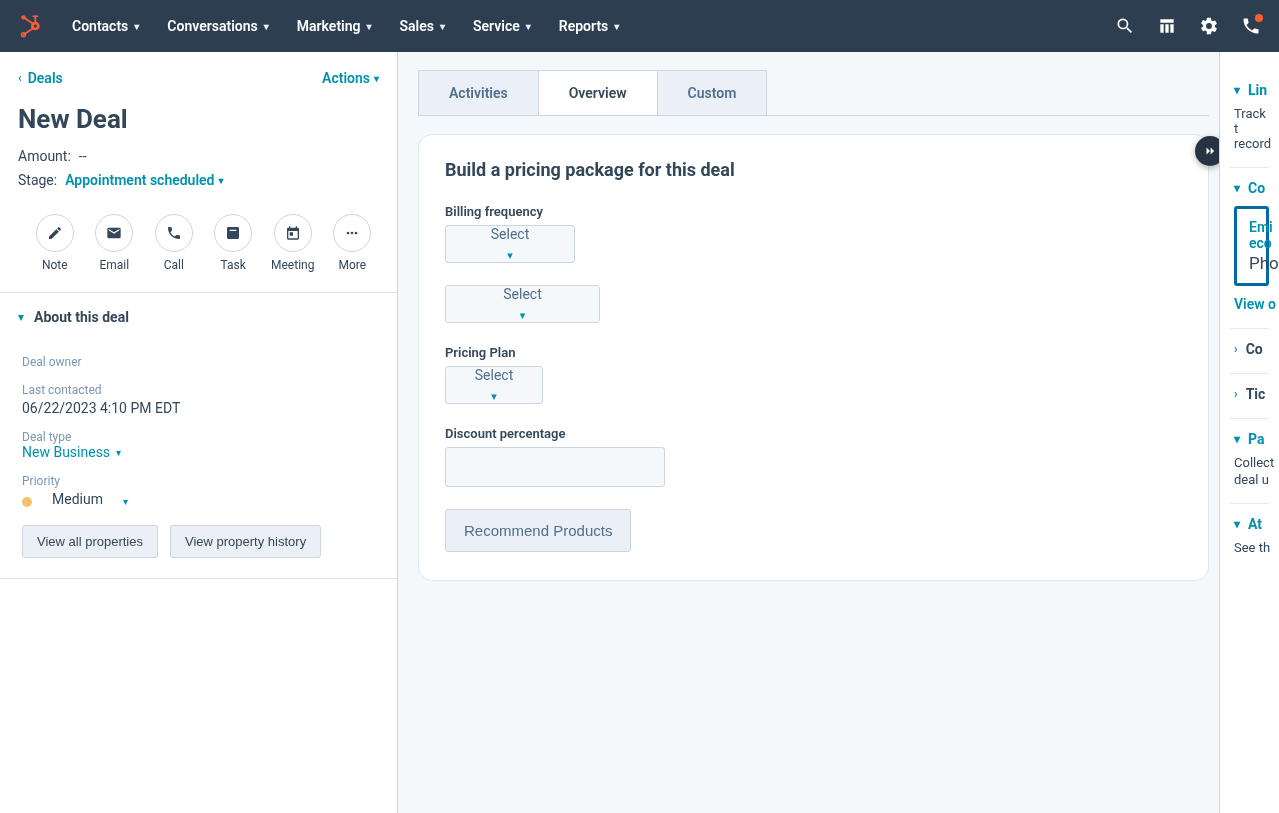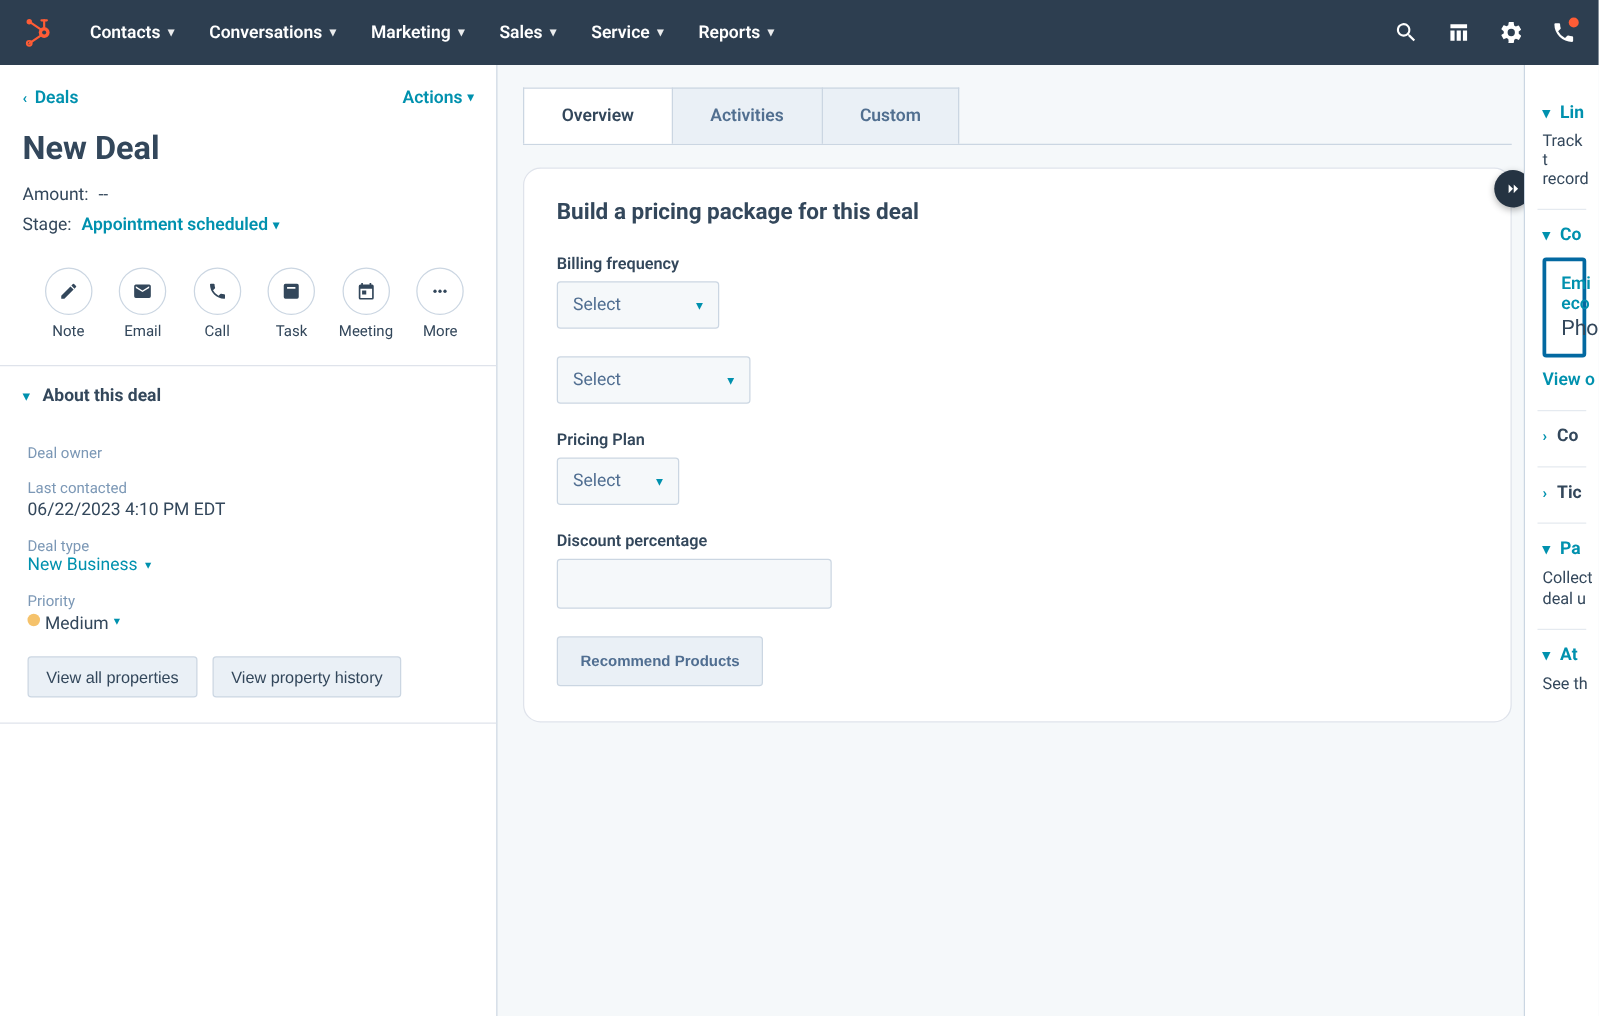--- a/index.html
+++ b/index.html
@@ -33,40 +33,40 @@
   .action-circle svg { width:16px; height:16px; fill:#33475b; }
   .action-label { font-size:12px; color:#33475b; }
   .section-divider { border-top:1px solid #dfe3eb; }
   .section-head { display:flex; align-items:center; gap:10px; padding:16px 18px 10px 18px; cursor:pointer; }
   .section-head .caret { color:#0091ae; font-size:12px; }
   .section-head .sh-title { font-weight:700; color:#33475b; }
   .section-body { padding:6px 22px 20px 22px; }
   .field-label { font-size:12px; color:#7c98b6; margin-top:14px; }
   .field-value { color:#33475b; margin-top:3px; }
   .dd-value { color:#0091ae; display:flex; align-items:center; gap:6px; cursor:pointer; }
-  .priority-row { display:flex; align-items:flex-start; gap:4px; margin-top:3px; }
+  .priority-row { display:flex; align-items:flex-end; gap:20px; margin-top:3px; }
   .priority-dot { width:10px; height:10px; border-radius:50%; background:#f5c26b; }
   .btn-row { display:flex; gap:12px; margin-top:18px; }
   .btn-secondary { background:#eaf0f6; border:1px solid #cbd6e2; color:#33475b; padding:8px 14px; border-radius:3px; font-size:13px; cursor:pointer; }
   .centercol { flex:1; padding:18px 10px 18px 20px; overflow:auto; position:relative; }
   .tabs { display:flex; border-bottom:1px solid #cbd6e2; margin-bottom:18px; }
   .tab { padding:14px 30px; border:1px solid #cbd6e2; border-bottom:none; background:#eaf0f6; color:#516f90; cursor:pointer; font-weight:600; }
   .tab.active { background:#fff; color:#33475b; }
   .tab + .tab { border-left:none; }
   .card { background:#fff; border:1px solid #dfe3eb; border-radius:14px; padding:24px 26px 28px 26px; }
   .card-title { font-size:18px; font-weight:700; color:#33475b; margin-bottom:24px; }
   .form-label { font-size:13px; font-weight:600; color:#33475b; margin-bottom:6px; display:block; }
   .form-input { width:220px; height:40px; border:1px solid #cbd6e2; border-radius:3px; background:#f5f8fa; padding:0 10px; font-size:14px; color:#33475b; }
   .form-group { margin-bottom:22px; }
-  .select-box { height:38px; border:1px solid #cbd6e2; border-radius:3px; background:#f5f8fa; display:flex; align-items:center; justify-content:space-between; padding:0 12px; cursor:pointer; color:#506e91; }
+  .select-box { height:38px; border:1px solid #cbd6e2; border-radius:3px; background:#f5f8fa; display:flex; align-items:center; justify-content:space-between; padding:0 12px; cursor:pointer; color:#506e91;flex-direction:column; }
   .select-box .sel-caret { color:#0091ae; font-size:11px; }
   .sel-small { width:130px; }
   .sel-med { width:155px; }
   .sel-small2 { width:98px; }
-  .recommend-btn { background:#eaf0f6; border:1px solid #cbd6e2; color:#506e91; padding:12px 18px; border-radius:3px; font-size:12px; cursor:pointer; font-weight:700; }
+  .recommend-btn { background:#eaf0f6; border:1px solid #cbd6e2; color:#506e91; padding:12px 18px; border-radius:3px; font-size:15px; cursor:pointer; font-weight:400; }
   .expand-fab { position:absolute; top:84px; right:-6px; width:30px; height:30px; border-radius:50%; background:#253342; color:#fff; display:flex; align-items:center; justify-content:center; cursor:pointer; box-shadow:0 2px 6px rgba(0,0,0,.3); }
   .expand-fab svg { width:14px; height:14px; fill:#fff; }
   .rightcol { width:60px; background:#fff; border-left:1px solid #cbd6e2; padding:18px 10px; overflow:hidden; }
   .rc-section { border-bottom:1px solid #e5eaf0; padding:12px 0 16px 4px; }
   .rc-head { display:flex; align-items:center; gap:8px; color:#0091ae; font-weight:700; cursor:pointer; }
   .rc-head .caret2 { font-size:12px; }
   .rc-head.collapsed { color:#33475b; }
   .rc-text { color:#33475b; margin-top:8px; font-size:13px; white-space:nowrap; }
   .rc-link { color:#0091ae; font-weight:600; cursor:pointer; margin-top:10px; display:block; white-space:nowrap; }
   .rc-card { border:3px solid #0369a1; border-radius:3px; padding:10px 12px; margin-top:10px; white-space:nowrap; }
@@ -244,22 +244,22 @@
       <div class="btn-row">
         <button class="btn-secondary">View all properties</button>
         <button class="btn-secondary">View property history</button>
       </div>
     </div>
     <div class="section-divider"></div>
   </div>
 
   <div class="centercol">
     <div class="tabs">
+      <div class="tab">Activities</div>
       <div class="tab active">Overview</div>
-      <div class="tab">Activities</div>
       <div class="tab">Custom</div>
     </div>
     <div class="expand-fab">
         <svg viewBox="0 0 24 24">
           <path d="M6 6l6 6-6 6V6zm7 0l6 6-6 6V6z"></path>
         </svg>
       </div>
     <div class="card">
       <div class="card-title">Build a pricing package for this deal</div>
       <div class="form-group">

